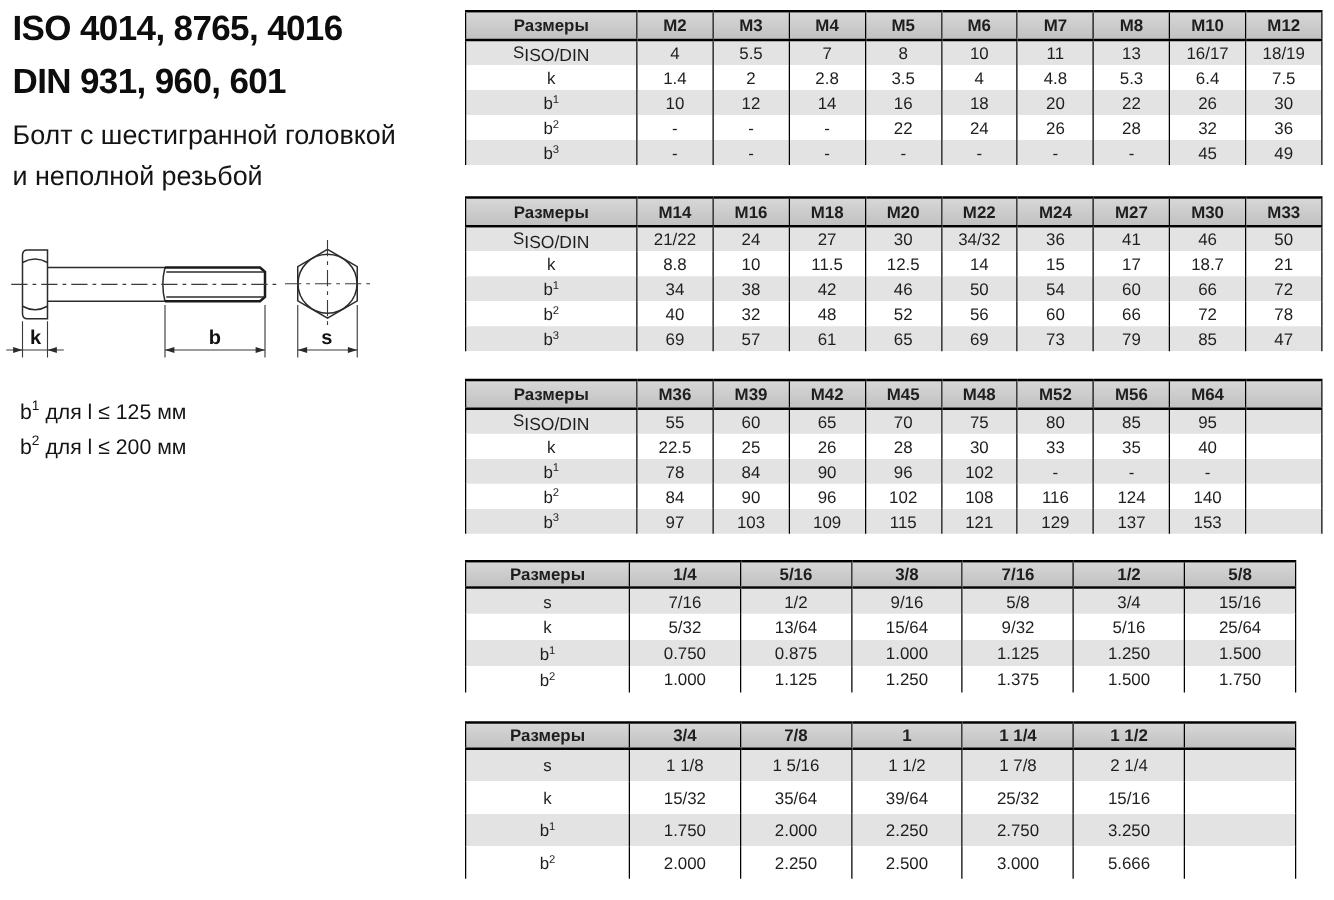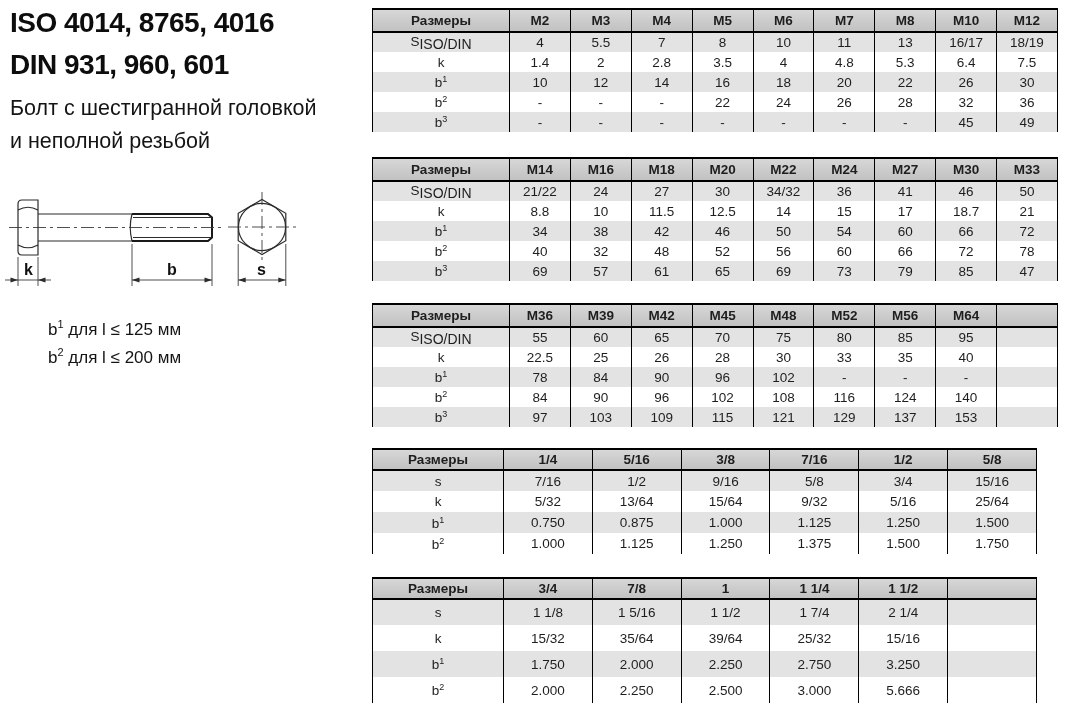--- a/index.html
+++ b/index.html
@@ -19,21 +19,21 @@
     font-size: 28px; font-weight: bold; line-height: 42px;
     color: #0d0d0d; letter-spacing: -0.5px;
   }
   .subtitle-block {
     position: absolute; left: 10px; top: 92px;
     font-size: 21.5px; line-height: 33px; color: #141414;
   }
   .drawing { position: absolute; left: 4px; top: 186px; }
   .footnotes {
     position: absolute; left: 16px; top: 316px;
-    font-size: 17px; line-height: 27.5px; color: #141414; margin-left: 32px;
+    font-size: 17px; line-height: 27.5px; color: #141414;
   }
   .footnotes sup { font-size: 11px; line-height: 0; }
 
   
   .tbl-holder { position: absolute; left: 372px; }
   .t1 { top: 8px; }  .t2 { top: 157px; }  .t3 { top: 303px; }
   .t4 { top: 448px; } .t5 { top: 577px; }
 
   table.tbl {
     border-collapse: collapse;
@@ -462,21 +462,21 @@
             <th>1 1/2</th>
             <th></th>
           </tr>
         </thead>
         <tbody>
           <tr>
             <th class="first">s</th>
             <td>1 1/8</td>
             <td>1 5/16</td>
             <td>1 1/2</td>
-            <td>1 7/4</td>
+            <td>1 7/8</td>
             <td>2 1/4</td>
             <td></td>
           </tr>
           <tr>
             <th class="first">k</th>
             <td>15/32</td>
             <td>35/64</td>
             <td>39/64</td>
             <td>25/32</td>
             <td>15/16</td>

